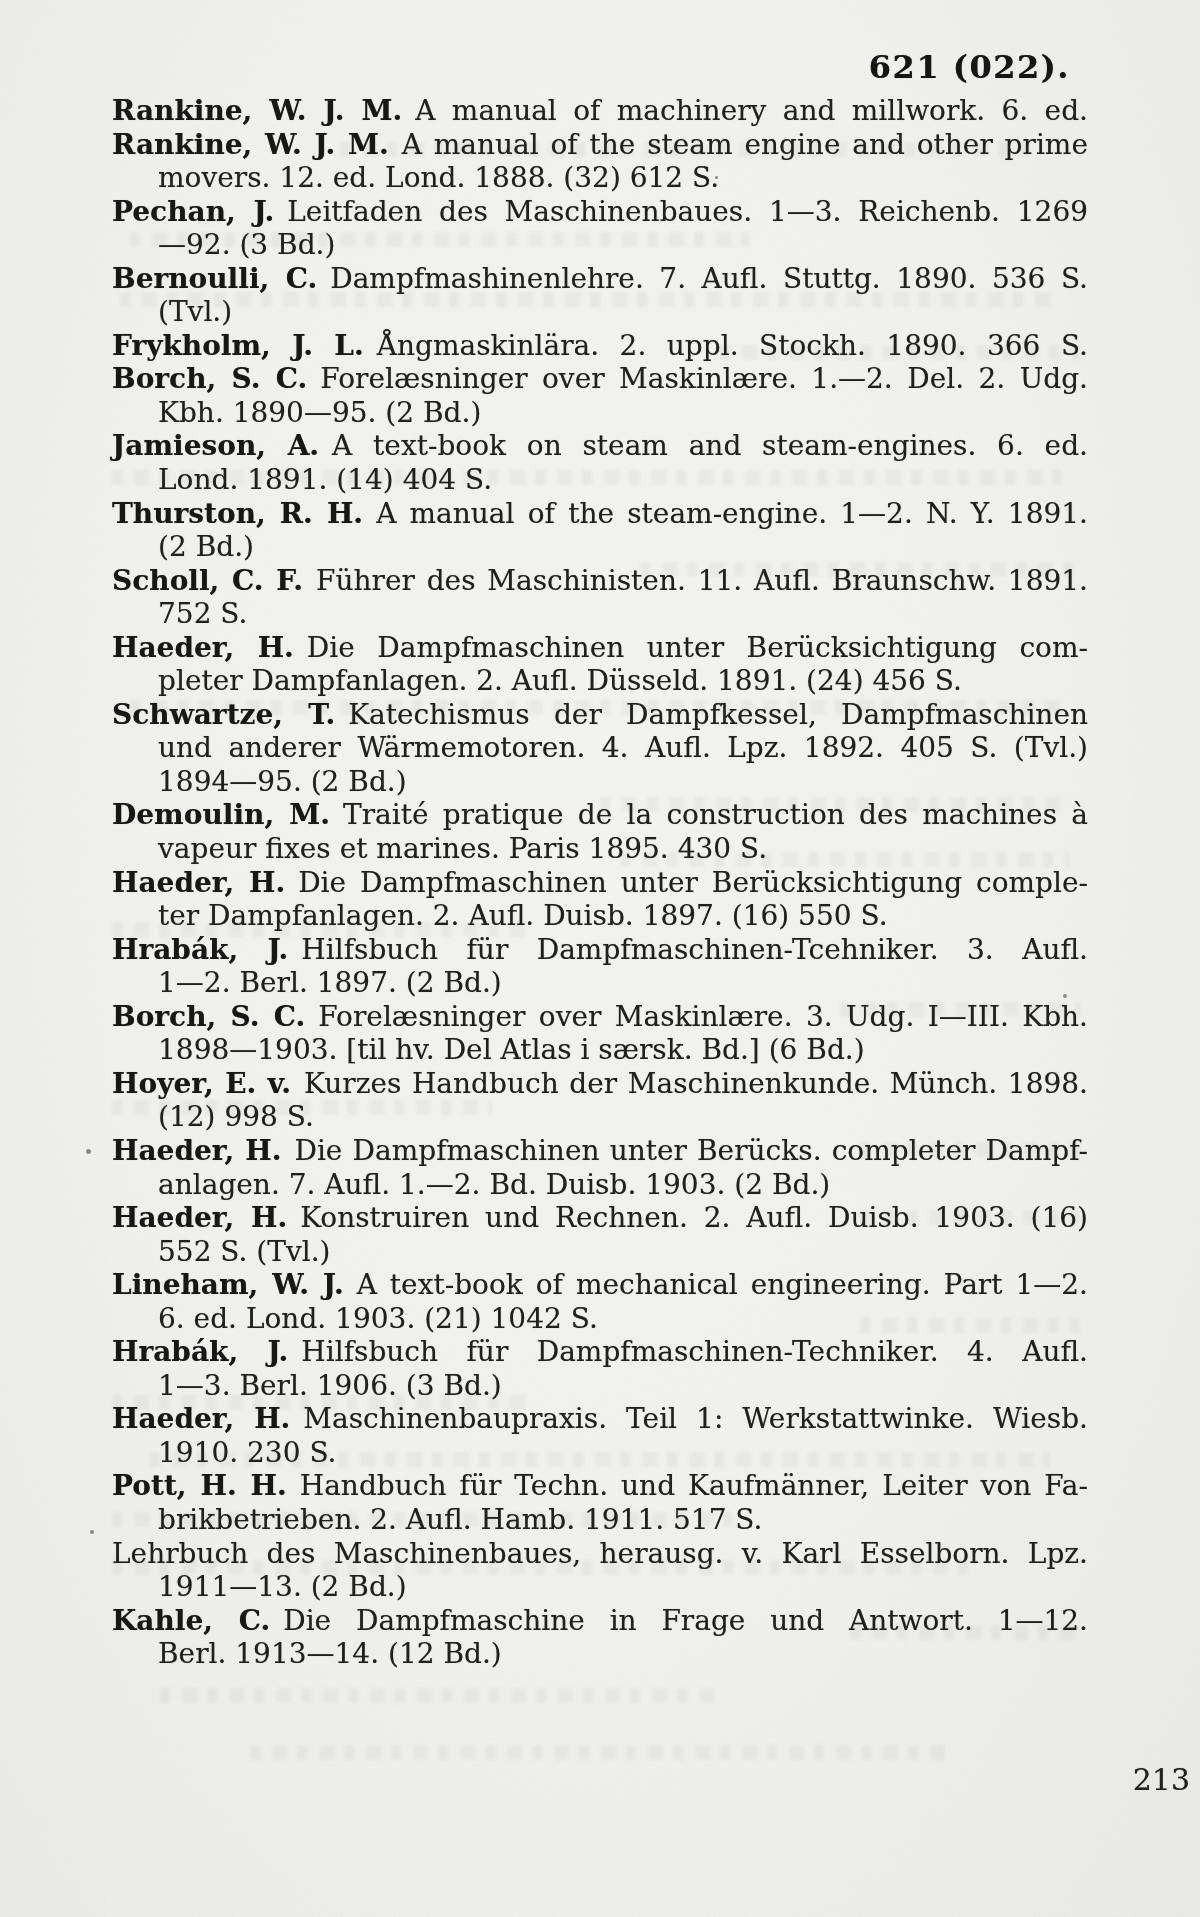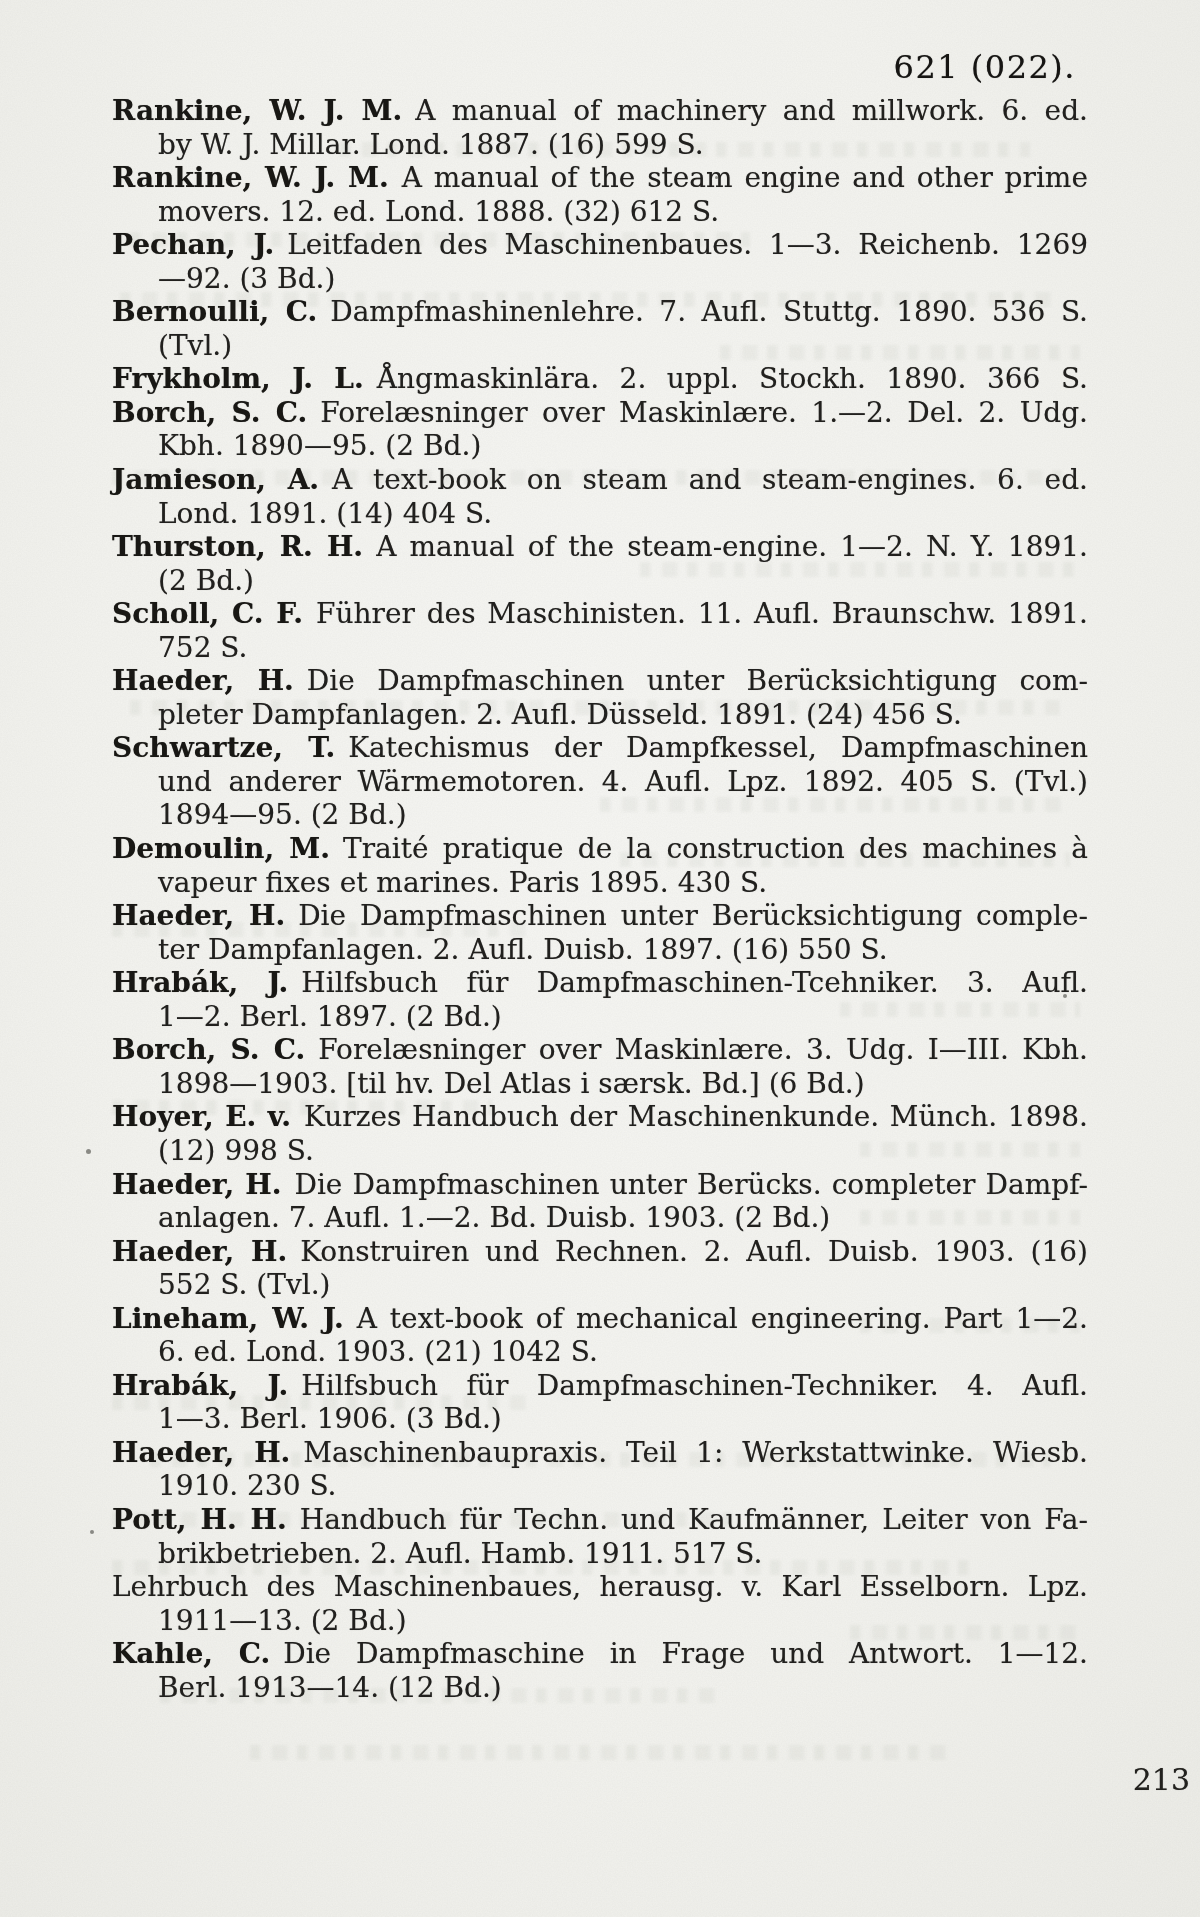--- a/index.html
+++ b/index.html
@@ -14,22 +14,22 @@
     overflow: hidden;
     background: radial-gradient(ellipse at 48% 40%, #f6f6f3 0%, #f3f3ef 55%, #ecece7 100%);
     color: #201f1d;
   }
   .grain {
     position: absolute; inset: 0;
     pointer-events: none;
   }
   .header-code {
     position: absolute;
-    top: 48px; right: 124px;
-    font-weight: normal;
+    top: 48px; right: 130px;
+    font-weight: bold;
     font-size: 32px;
     letter-spacing: 1.5px;
     color: #151412;
     text-shadow: 0 0 0.7px rgba(20,20,20,.55);
   }
   .bib {
     position: absolute;
     left: 112px; top: 94px;
     width: 976px;
     font-size: 28px;
@@ -97,21 +97,20 @@
 
   <div class="speck" style="left:1063px; top:994px;  width:4px; height:4px;"></div>
   <div class="speck" style="left:86px;   top:1149px; width:5px; height:5px;"></div>
   <div class="speck" style="left:715px;  top:176px;  width:3px; height:3px;"></div>
   <div class="speck" style="left:90px;   top:1530px; width:4px; height:4px;"></div>
 
   <div class="header-code">621 (022).</div>
 
   <div class="bib">
       <div class="line justify"><b class="author">Rankine, W. J. M.</b><span class="txt">A manual of machinery and millwork. 6. ed.</span></div>
-      <div class="line indent"><span class="txt">by W. J. Millar. Lond. 1887. (16) 599 S.</span></div>
       <div class="line justify"><b class="author">Rankine, W. J. M.</b><span class="txt">A manual of the steam engine and other prime</span></div>
       <div class="line indent"><span class="txt">movers. 12. ed. Lond. 1888. (32) 612 S.</span></div>
       <div class="line justify"><b class="author">Pechan, J.</b><span class="txt">Leitfaden des Maschinenbaues. 1—3. Reichenb. 1269</span></div>
       <div class="line indent"><span class="txt">—92. (3 Bd.)</span></div>
       <div class="line justify"><b class="author">Bernoulli, C.</b><span class="txt">Dampfmashinenlehre. 7. Aufl. Stuttg. 1890. 536 S.</span></div>
       <div class="line indent"><span class="txt">(Tvl.)</span></div>
       <div class="line justify"><b class="author">Frykholm, J. L.</b><span class="txt">Ångmaskinlära. 2. uppl. Stockh. 1890. 366 S.</span></div>
       <div class="line justify"><b class="author">Borch, S. C.</b><span class="txt">Forelæsninger over Maskinlære. 1.—2. Del. 2. Udg.</span></div>
       <div class="line indent"><span class="txt">Kbh. 1890—95. (2 Bd.)</span></div>
       <div class="line justify"><b class="author">Jamieson, A.</b><span class="txt">A text-book on steam and steam-engines. 6. ed.</span></div>

